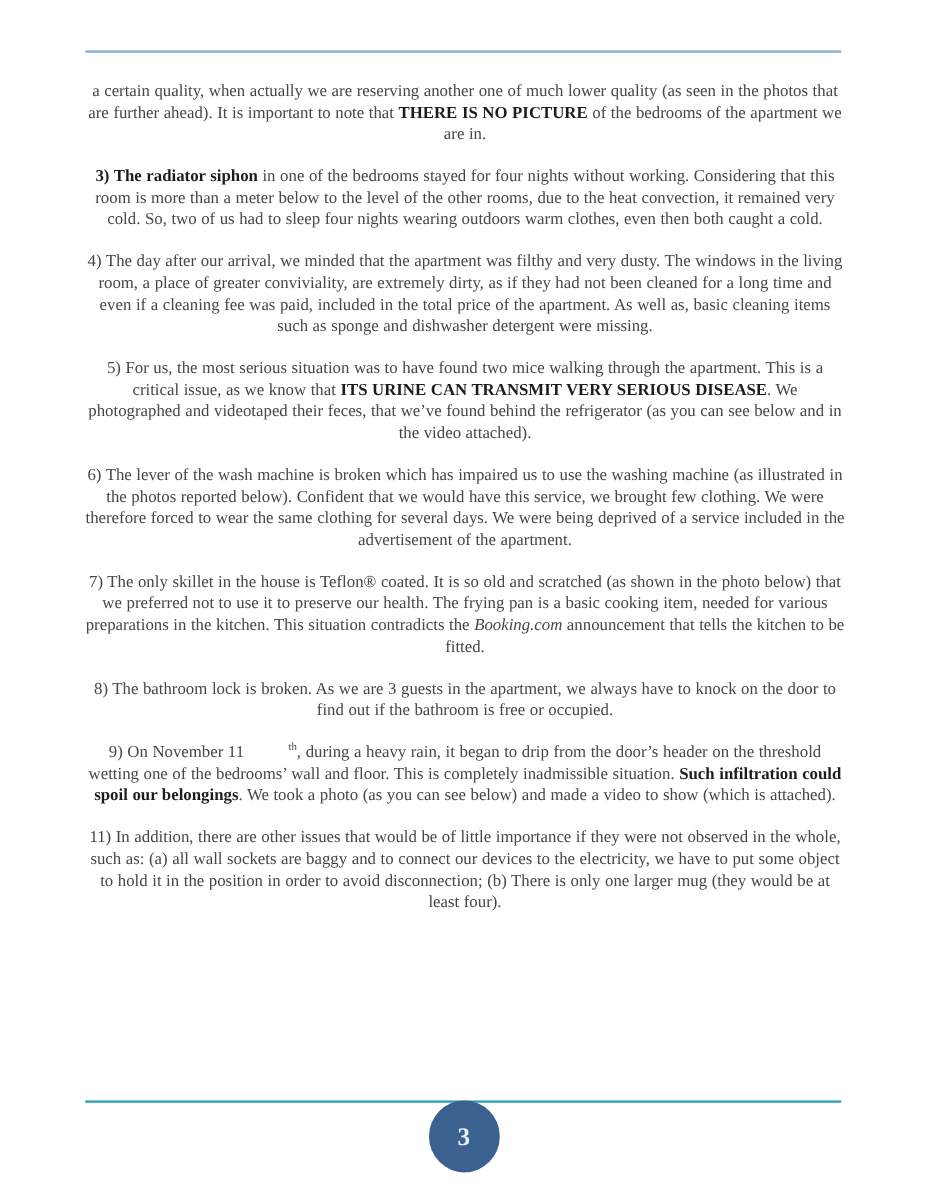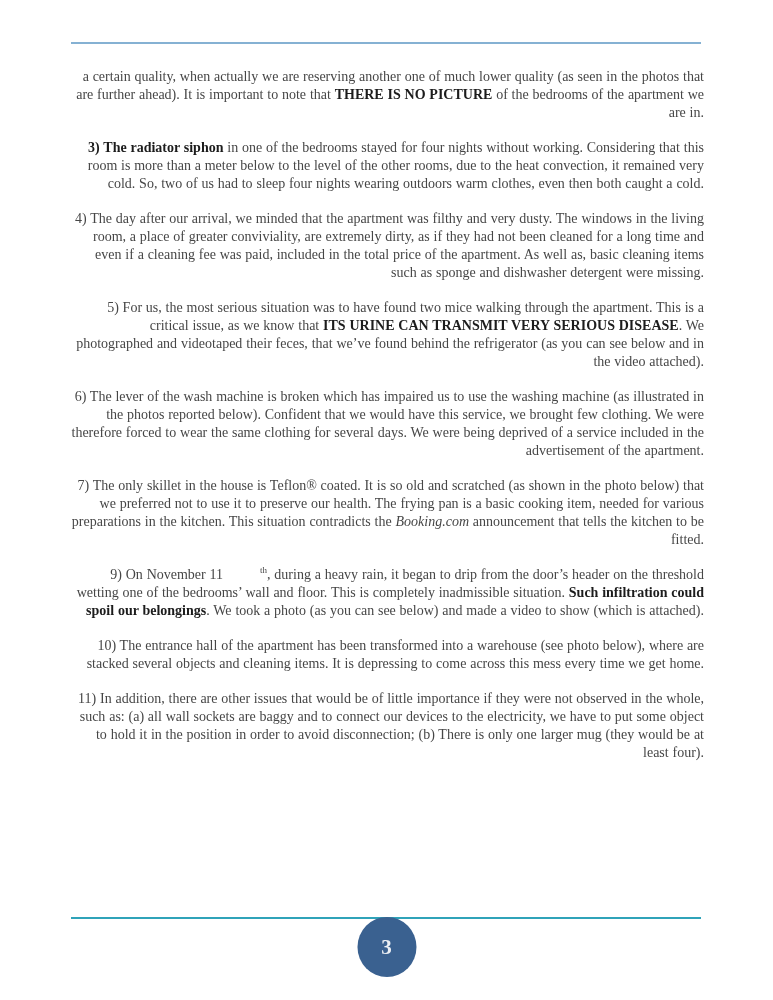--- a/index.html
+++ b/index.html
@@ -26,21 +26,21 @@
   .content {
     position: absolute;
     left: 71px;
     top: 68px;
     width: 633px;
   }
   .content p {
     margin: 0 0 17px 0;
     font-size: 14px;
     line-height: 18px;
-    text-align: right;
+    text-align: center;
     word-spacing: 0.3px;
   }
   .run-bold { font-weight: bold; }
   .run-italic { font-style: italic; margin-top: 48px; }
   .run-sup {
     font-size: 9px;
     vertical-align: super;
     line-height: 0;
     margin-left: 37px;
   }
@@ -68,22 +68,22 @@
 <div class="page">
   <div class="rule rule-top" style="background: rgb(133, 177, 211);"></div>
 
   <div class="content">
       <p style="color: rgb(70, 70, 70);"><span>a certain quality, when actually we are reserving another one of much lower quality (as seen in the photos that are further ahead). It is important to note that </span><span class="run-bold" style="color: rgb(28, 28, 28);">THERE IS NO PICTURE</span><span> of the bedrooms of the apartment we are in.</span></p>
       <p style="color: rgb(70, 70, 70);"><span class="run-bold" style="color: rgb(28, 28, 28);">3) The radiator siphon</span><span> in one of the bedrooms stayed for four nights without working. Considering that this room is more than a meter below to the level of the other rooms, due to the heat convection, it remained very cold. So, two of us had to sleep four nights wearing outdoors warm clothes, even then both caught a cold.</span></p>
       <p style="color: rgb(70, 70, 70);"><span>4) The day after our arrival, we minded that the apartment was filthy and very dusty. The windows in the living room, a place of greater conviviality, are extremely dirty, as if they had not been cleaned for a long time and even if a cleaning fee was paid, included in the total price of the apartment. As well as, basic cleaning items such as sponge and dishwasher detergent were missing.</span></p>
       <p style="color: rgb(70, 70, 70);"><span>5) For us, the most serious situation was to have found two mice walking through the apartment. This is a critical issue, as we know that </span><span class="run-bold" style="color: rgb(28, 28, 28);">ITS URINE CAN TRANSMIT VERY SERIOUS DISEASE</span><span>. We photographed and videotaped their feces, that we’ve found behind the refrigerator (as you can see below and in the video attached).</span></p>
       <p style="color: rgb(70, 70, 70);"><span>6) The lever of the wash machine is broken which has impaired us to use the washing machine (as illustrated in the photos reported below). Confident that we would have this service, we brought few clothing. We were therefore forced to wear the same clothing for several days. We were being deprived of a service included in the advertisement of the apartment.</span></p>
       <p style="color: rgb(70, 70, 70);"><span>7) The only skillet in the house is Teflon® coated. It is so old and scratched (as shown in the photo below) that we preferred not to use it to preserve our health. The frying pan is a basic cooking item, needed for various preparations in the kitchen. This situation contradicts the </span><span class="run-italic">Booking.com</span><span> announcement that tells the kitchen to be fitted.</span></p>
+      <p style="color: rgb(70, 70, 70);"><span>8) The bathroom lock is broken. As we are 3 guests in the apartment, we always have to knock on the door to find out if the bathroom is free or occupied.</span></p>
       <p style="color: rgb(70, 70, 70);"><span>9) On November 11</span><span class="run-sup">th</span><span>, during a heavy rain, it began to drip from the door’s header on the threshold wetting one of the bedrooms’ wall and floor. This is completely inadmissible situation. </span><span class="run-bold" style="color: rgb(28, 28, 28);">Such infiltration could spoil our belongings</span><span>. We took a photo (as you can see below) and made a video to show (which is attached).</span></p>
-      <p style="color: rgb(70, 70, 70);"><span>10) The entrance hall of the apartment has been transformed into a warehouse (see photo below), where are stacked several objects and cleaning items. It is depressing to come across this mess every time we get home.</span></p>
       <p style="color: rgb(70, 70, 70);"><span>11) In addition, there are other issues that would be of little importance if they were not observed in the whole, such as: (a) all wall sockets are baggy and to connect our devices to the electricity, we have to put some object to hold it in the position in order to avoid disconnection; (b) There is only one larger mug (they would be at least four).</span></p>
     </div>
 
   <div class="rule rule-bottom" style="background: rgb(47, 163, 185);"></div>
 
   <div class="page-badge" style="background: rgb(58, 97, 144);">
     <span style="color: rgb(235, 239, 244);">3</span>
   </div>
 </div>
 

